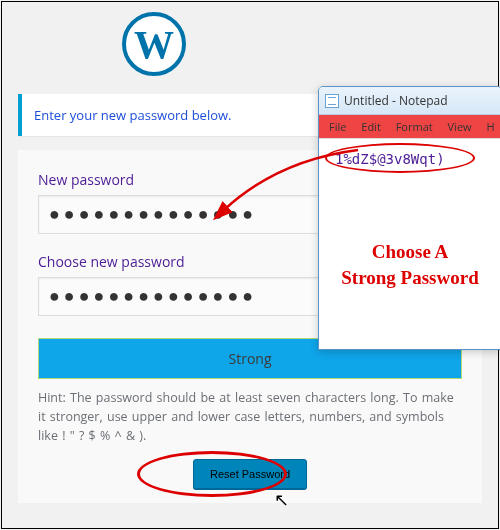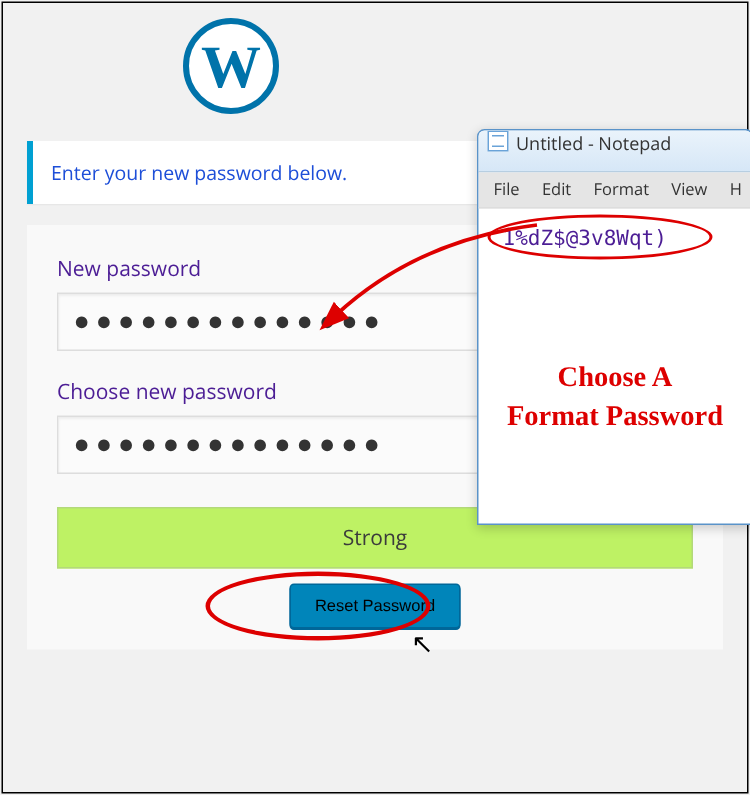--- a/index.html
+++ b/index.html
@@ -4,32 +4,32 @@
   <style>
     * { box-sizing: border-box; margin: 0; padding: 0; }
     body { font-family: "Open Sans", -apple-system, sans-serif; background: #f1f1f1; width: 500px; height: 530px; position: relative; overflow: hidden; }
     .frame { border: 1px solid #000; width: 498px; height: 528px; margin: 1px; position: relative; background: #f1f1f1; }
     .logo-wrap { text-align: left; padding: 10px 0 0 120px; }
     .logo-circle { width: 64px; height: 64px; border: 4px solid #0073aa; border-radius: 50%; display: inline-flex; align-items: center; justify-content: center; color: #0073aa; font-family: Georgia, serif; font-size: 40px; font-weight: bold; background: #fff; }
     .notice { margin: 18px 16px 14px 16px; border-left: 4px solid #00a0d2; background: #fff; padding: 12px 12px; font-size: 13px; color: #1d4ed8; box-shadow: 0 1px 1px rgba(0,0,0,.04); }
     .form-box { margin: 0 16px 16px 16px; background: rgba(255,255,255,.55); padding: 20px 20px 6px 20px; }
     .label { color: #4c1d95; font-size: 14px; margin-bottom: 6px; display: block; }
     .pw-input { width: 100%; border: 1px solid #ddd; background: #fbfbfb; padding: 8px 10px; font-size: 18px; letter-spacing: 4px; color: #333; box-shadow: inset 0 1px 2px rgba(0,0,0,.07); margin-bottom: 18px; font-family: Arial, sans-serif; }
-    .strength { background: #bef264; border: 1px solid #b3d97a; text-align: center; padding: 10px 0; color: #3b3b3b; font-size: 14px; margin: 4px 0 10px 0; }
+    .strength { background: #0ea5e9; border: 1px solid #b3d97a; text-align: center; padding: 10px 0; color: #3b3b3b; font-size: 14px; margin: 4px 0 10px 0; }
     .hint { font-size: 12.5px; color: #6b6f75; line-height: 1.5; margin-bottom: 14px; word-spacing: 1px; }
     .btn-row { text-align: center; padding-bottom: 8px; position: relative; }
     .reset-btn { background: #0085ba; border: 1px solid #006799; color: #000000; padding: 8px 16px; font-size: 11px; border-radius: 3px; cursor: pointer; box-shadow: 0 1px 0 #006799; }
     .reset-ring { position: absolute; border: 3px solid #d00; border-radius: 50%; width: 150px; height: 46px; left: 99px; top: -8px; pointer-events: none; }
     .cursor { position: absolute; left: 236px; top: 28px; font-size: 18px; color: #000; pointer-events: none; text-shadow: 0 0 2px #fff; }
     
     .notepad { position: absolute; left: 316px; top: 84px; width: 184px; height: 264px; border: 1px solid #5a93c9; border-radius: 5px 5px 0 0; overflow: hidden; box-shadow: 0 2px 8px rgba(0,0,0,.2); background: #fff; }
-    .np-titlebar { height: 28px; background: linear-gradient(#eaf3fb, #d6e7f7); display: flex; padding: 0 6px; border-bottom: 1px solid #b7cee1; font-size: 12px; color: #333; }
+    .np-titlebar { height: 28px; background: linear-gradient(#eaf3fb, #d6e7f7); display: flex; align-items: center; padding: 13px 6px; border-bottom: 1px solid #b7cee1; font-size: 12px; color: #333; }
     .np-icon { width: 14px; height: 14px; border: 1px solid #6aa3d8; background: #fff; margin-right: 5px; position: relative; }
     .np-icon::after { content: ""; position: absolute; left: 2px; top: 2px; right: 2px; bottom: 2px; border-top: 1px solid #6aa3d8; border-bottom: 1px solid #6aa3d8; }
-    .np-menubar { font-size: 11px; color: #333; background: #e5e5e5; padding: 2px 0 2px 4px; border-bottom: 1px solid #ddd; }
+    .np-menubar { font-size: 11px; color: #333; background: #ef4444; padding: 2px 0 2px 4px; border-bottom: 1px solid #ddd; }
     .np-menubar span { padding: 2px 6px; display: inline-block; }
     .np-body { padding: 10px 6px; position: relative; height: 214px; }
     .np-ring { border: 2px solid #d00; border-radius: 50%; width: 150px; height: 30px; position: absolute; left: 6px; top: 4px; }
     .np-text { font-family: "Lucida Console", monospace; font-size: 14px; color: #4c1d95; padding: 2px 0 0 10px; }
     .caption { color: #d00; font-family: Georgia, serif; font-size: 19px; text-align: center; font-weight: bold; position: absolute; top: 100px; left: 0; right: 0; line-height: 1.35; }
     
     .arrow { position: absolute; left: 216px; top: 146px; width: 164px; height: 70px; pointer-events: none; }
     .arrow svg { overflow: visible; }
   </style>
 </head>
@@ -50,20 +50,21 @@
     <label class="label">New password</label>
     <input class="pw-input" type="text" value="●●●●●●●●●●●●●●" style="">
 
     <label class="label">Choose new password</label>
     <input class="pw-input" type="text" value="●●●●●●●●●●●●●●" style="">
 
     <div class="strength">
       <span>Strong</span>
     </div>
 
+    <p class="hint">Hint: The password should be at least seven characters long. To make it stronger, use upper and lower case letters, numbers, and symbols like ! " ? $ % ^ &amp; ).</p>
 
     <div class="btn-row">
       <div class="reset-ring"></div>
       <button class="reset-btn">
         <span>Reset Password</span>
       </button>
       <span class="cursor">↖</span>
     </div>
 
   </div>
@@ -78,21 +79,21 @@
       <span>Edit</span>
       <span>Format</span>
       <span>View</span>
       <span>H</span>
     </div>
     <div class="np-body">
       <div class="np-ring"></div>
       <div class="np-text">1%dZ$@3v8Wqt)</div>
       <div class="caption">
         <span>Choose A</span><br>
-        <span>Format Password</span>
+        <span>Strong Password</span>
       </div>
     </div>
   </div>
 
   <div class="arrow">
     <svg width="164" height="70">
       <defs>
         <marker id="ah" markerWidth="10" markerHeight="10" refX="2" refY="3" orient="auto">
           <path d="M0,0 L0,6 L8,3 z" fill="#d00"></path>
         </marker>

